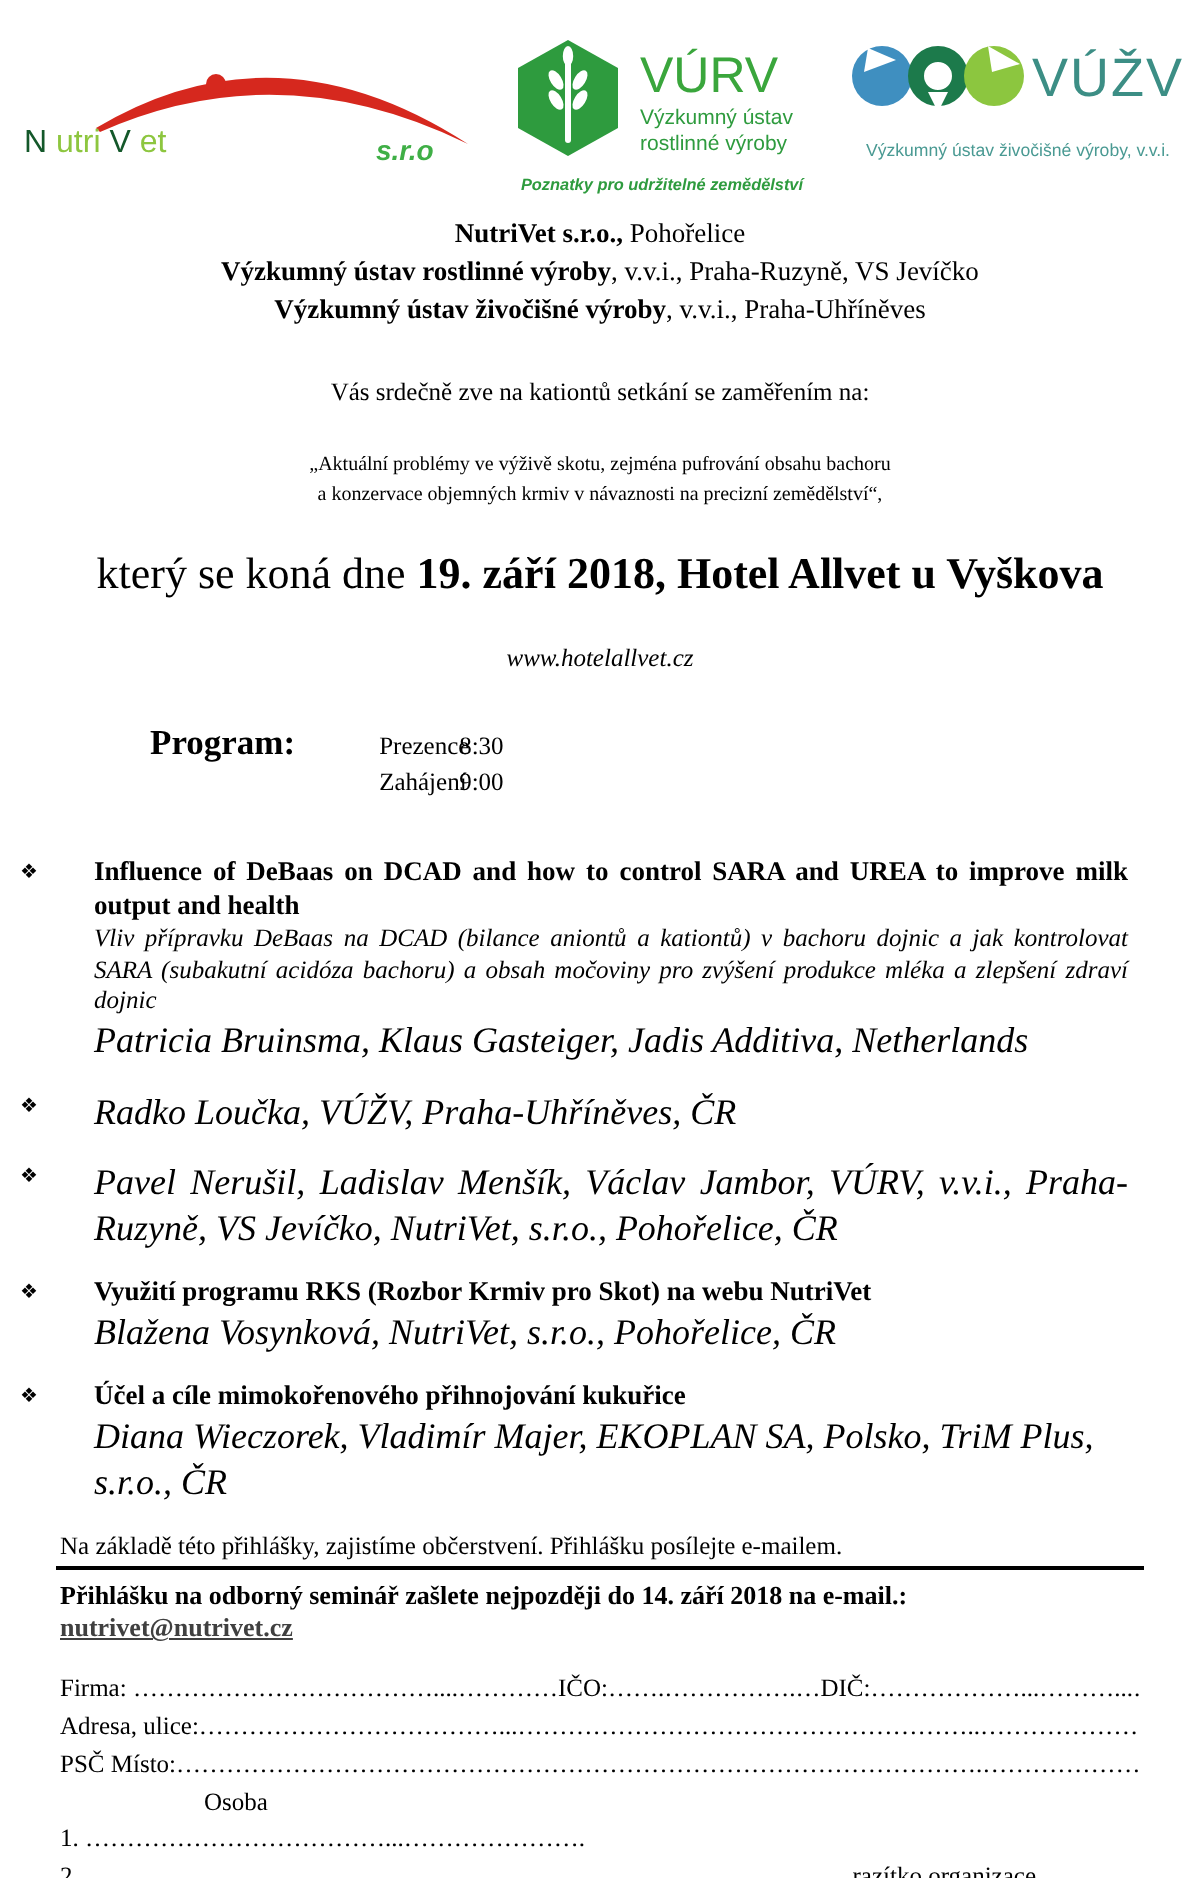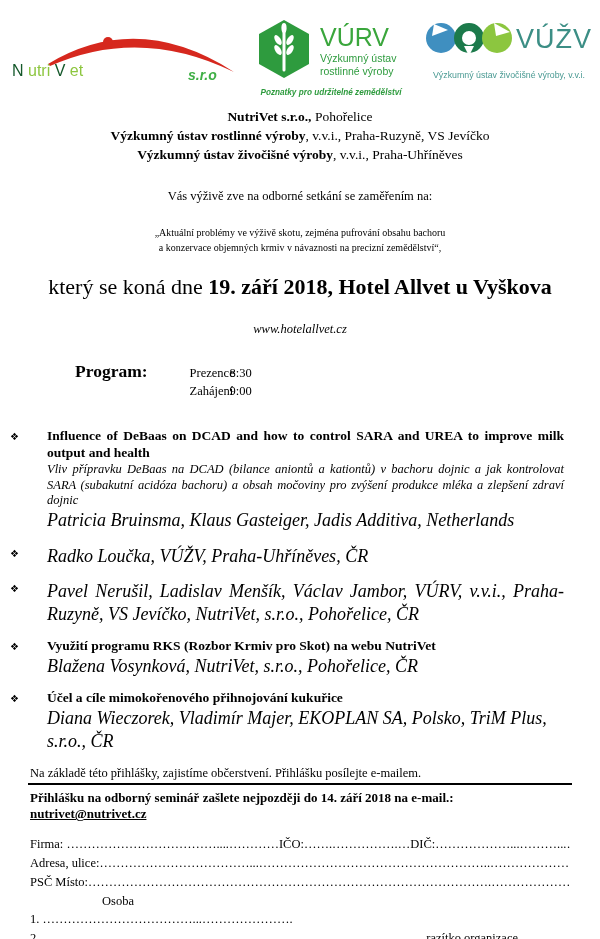--- a/index.html
+++ b/index.html
@@ -42,21 +42,21 @@
   .bullet{width:37px;flex:0 0 37px;font-family:"DejaVu Sans",sans-serif;font-size:10px;padding-top:3px;}
   .item-body{flex:1;min-width:0;}
   .item-title{font-weight:bold;font-size:13.5px;text-align:justify;line-height:1.25;}
   .item-desc{font-style:italic;font-size:12.5px;text-align:justify;line-height:1.25;}
   .item-authors{font-style:italic;font-size:18px;line-height:1.25;}
 
   
   .note{margin:14px 30px 0;font-size:12.5px;}
   .rule{margin:2px 28px 0;border-top:2.5px solid #000;height:0;}
   .deadline{margin:5px 30px 0;font-size:13px;font-weight:bold;}
-  a.email{color:#000000;text-decoration:underline;cursor:pointer;text-align:center;}
+  a.email{color:#404040;text-decoration:underline;cursor:pointer;text-align:center;}
   .form{margin:13px 30px 0;font-size:12.5px;line-height:1.5;white-space:nowrap;overflow:hidden;}
   .osoba{margin-left:72px;}
   .row2{display:flex;justify-content:space-between;padding-right:52px;}
   .telline{margin:14px 30px 0;font-size:12.5px;white-space:nowrap;overflow:hidden;}
 </style>
 </head>
 <body>
 
 <div class="page">
 
@@ -99,21 +99,21 @@
       <text class="vuzv-sub" x="85" y="64" text-anchor="middle">Výzkumný ústav živočišné výroby, v.v.i.</text>
     </svg>
   </header>
 
   <section class="org-header">
     <div><b>NutriVet s.r.o.,</b><span> Pohořelice</span></div>
     <div><b>Výzkumný ústav rostlinné výroby</b><span>, v.v.i., Praha-Ruzyně, VS Jevíčko</span></div>
     <div><b>Výzkumný ústav živočišné výroby</b><span>, v.v.i., Praha-Uhříněves</span></div>
   </section>
 
-  <p class="intro">Vás výživě zve na odborné setkání se zaměřením na:</p>
+  <p class="intro">Vás srdečně zve na kationtů setkání se zaměřením na:</p>
 
   <h1 class="main-title">
     <div>„Aktuální problémy ve výživě skotu, zejména pufrování obsahu bachoru</div>
     <div>a konzervace objemných krmiv v návaznosti na precizní zemědělství“,</div>
   </h1>
 
   <p class="dateline"><span>který se koná dne </span><b>19. září 2018</b><b>, </b><b>Hotel Allvet u Vyškova</b></p>
   <p class="website">www.hotelallvet.cz</p>
 
   <section class="program-row">

